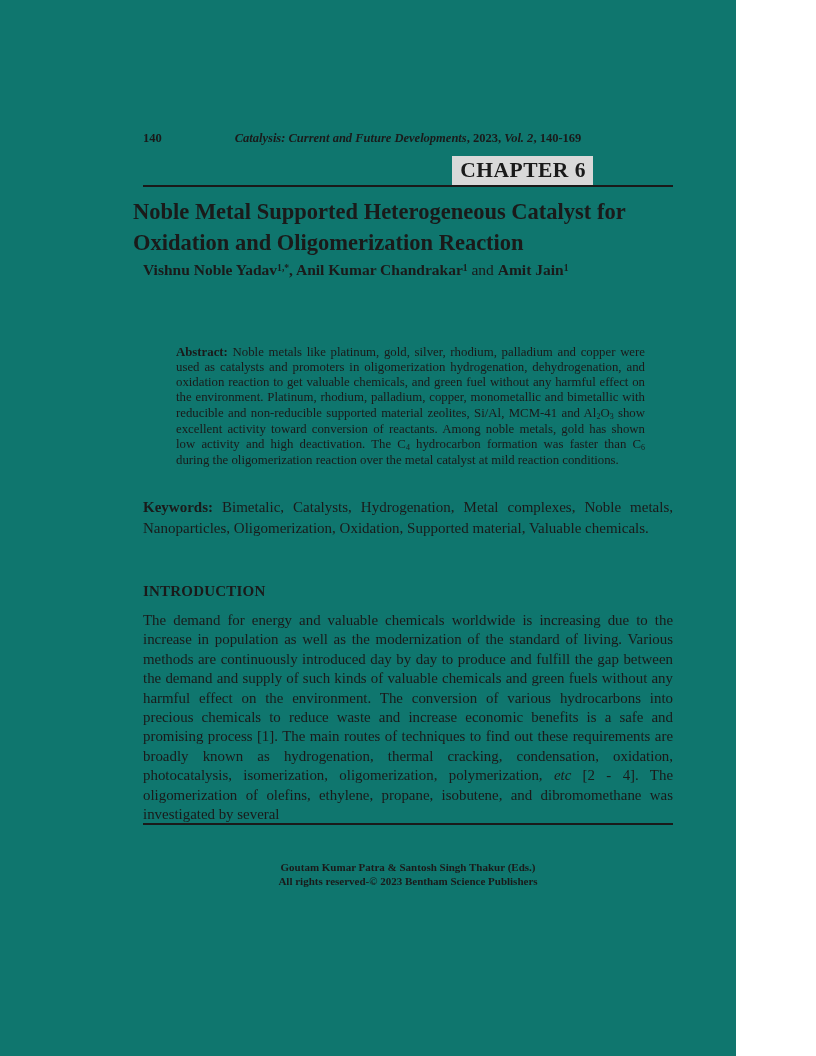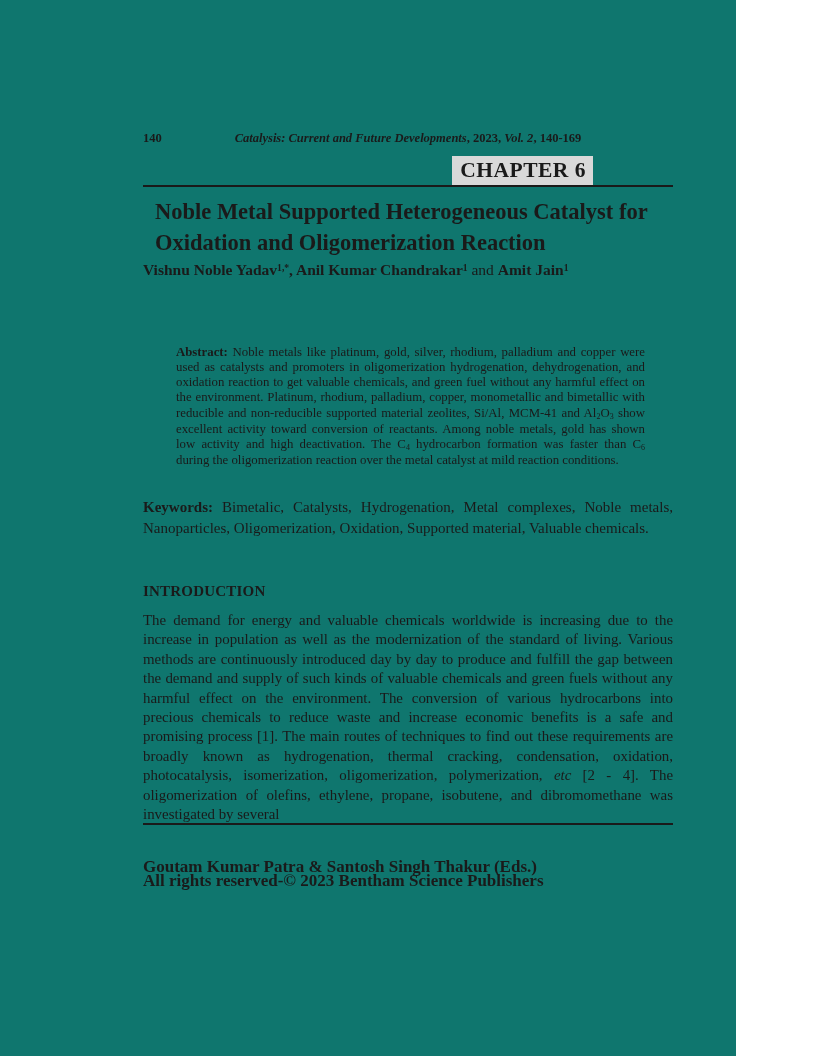--- a/index.html
+++ b/index.html
@@ -25,21 +25,21 @@
     right:143px;top:156px;
     font-weight:700;font-size:21.5px;line-height:24px;
     padding:2px 7px 3px 8px;
     letter-spacing:0.5px;
     text-align:right;
   }
   .header-rule{
     left:143px;width:530px;top:185px;height:2px;background:#1a1a1a;
   }
   .chapter-title{
-    left:155px;width:545px;top:196px;
+    left:133px;width:545px;top:196px;
     font-size:22.5px;font-weight:700;line-height:31px;
   }
   .chapter-title span{display:block;}
   .authors-line{
     left:143px;width:530px;top:260px;
     font-size:15.5px;line-height:20px;
   }
   .affiliation{
     left:143px;width:530px;top:287px;
     font-size:13px;line-height:15.5px;font-style:italic;
@@ -66,22 +66,22 @@
   .footnote-divider{
     left:143px;width:530px;top:823px;height:1.5px;background:#1a1a1a;
   }
   .footnote{
     left:143px;width:530px;top:828px;
     font-size:11.4px;line-height:14.5px;
     text-align:justify;
   }
   .publisher-block{
     left:143px;width:530px;top:860px;
-    font-size:17px;line-height:14.3px;
-    font-weight:700;
+    font-size:11px;line-height:14.3px;
+    font-weight:700;text-align:center;
   }
 </style>
 </head>
 <body>
 
 <div class="page">
 
   <div class="abs running-head">
     <span class="page-number">140</span>
     <span><span class="b i">Catalysis: Current and Future Developments</span><span class="b">, 2023, </span><span class="b i">Vol. 2</span><span class="b">, 140-169</span></span>

